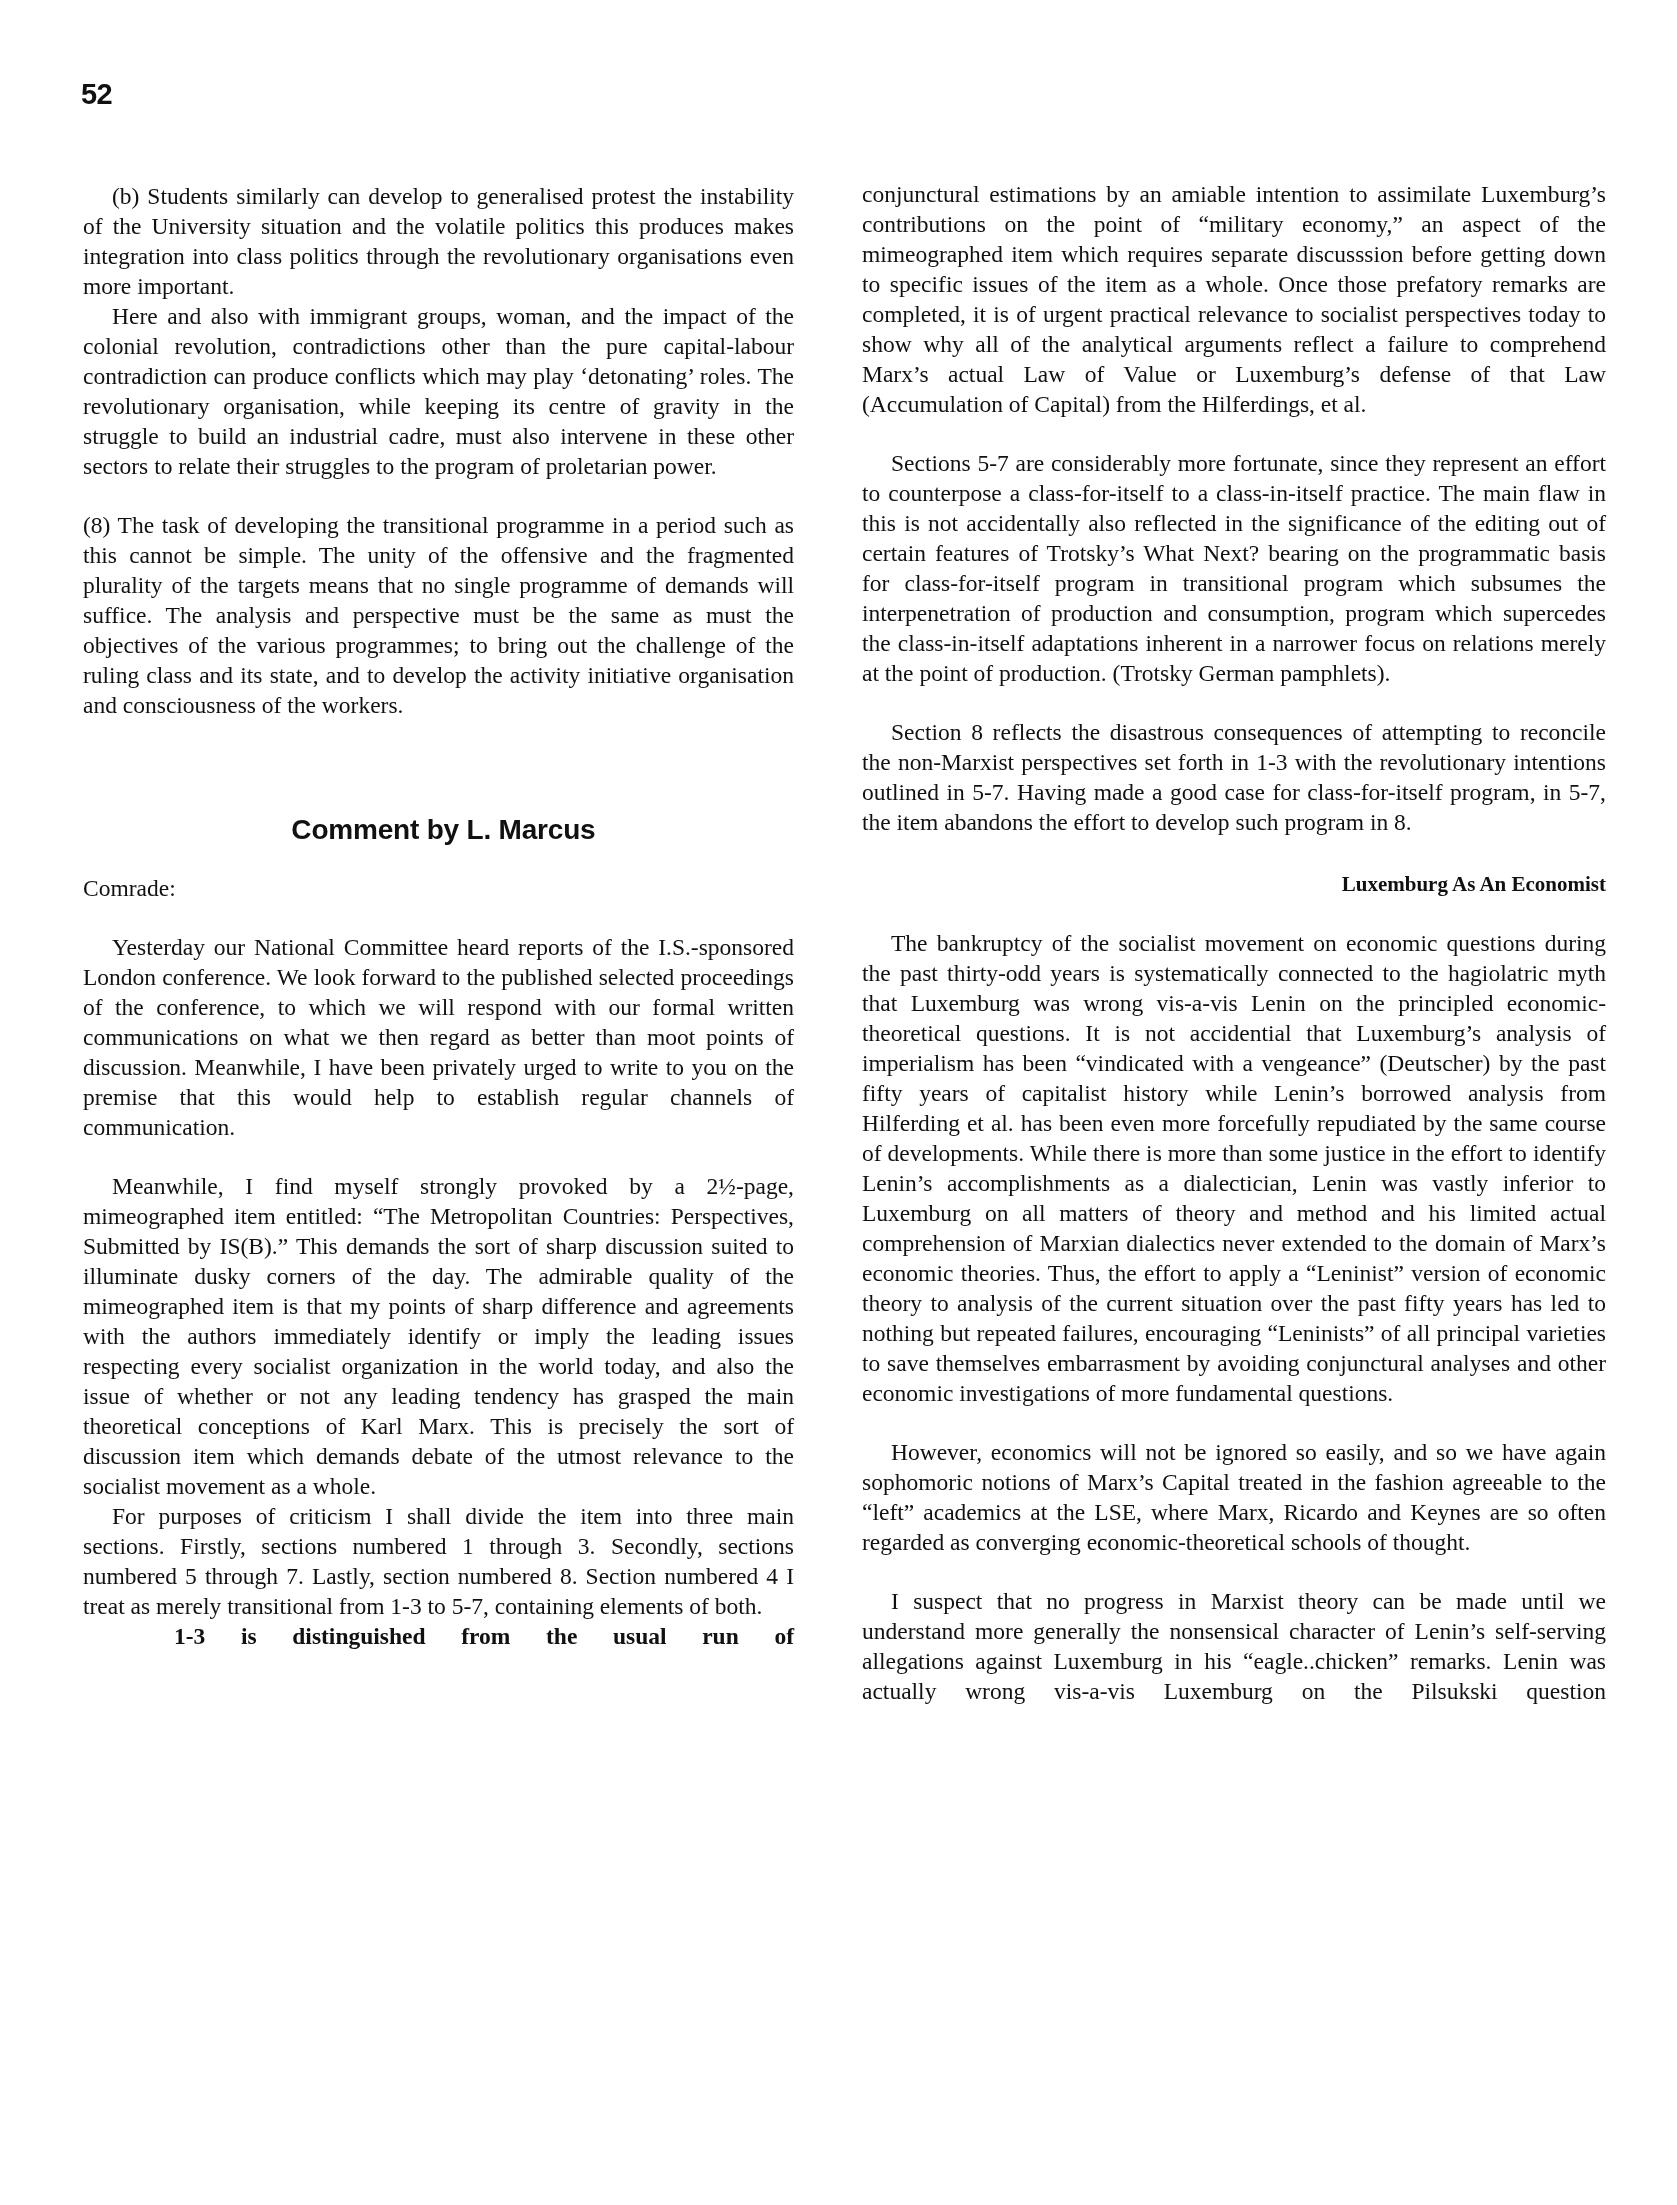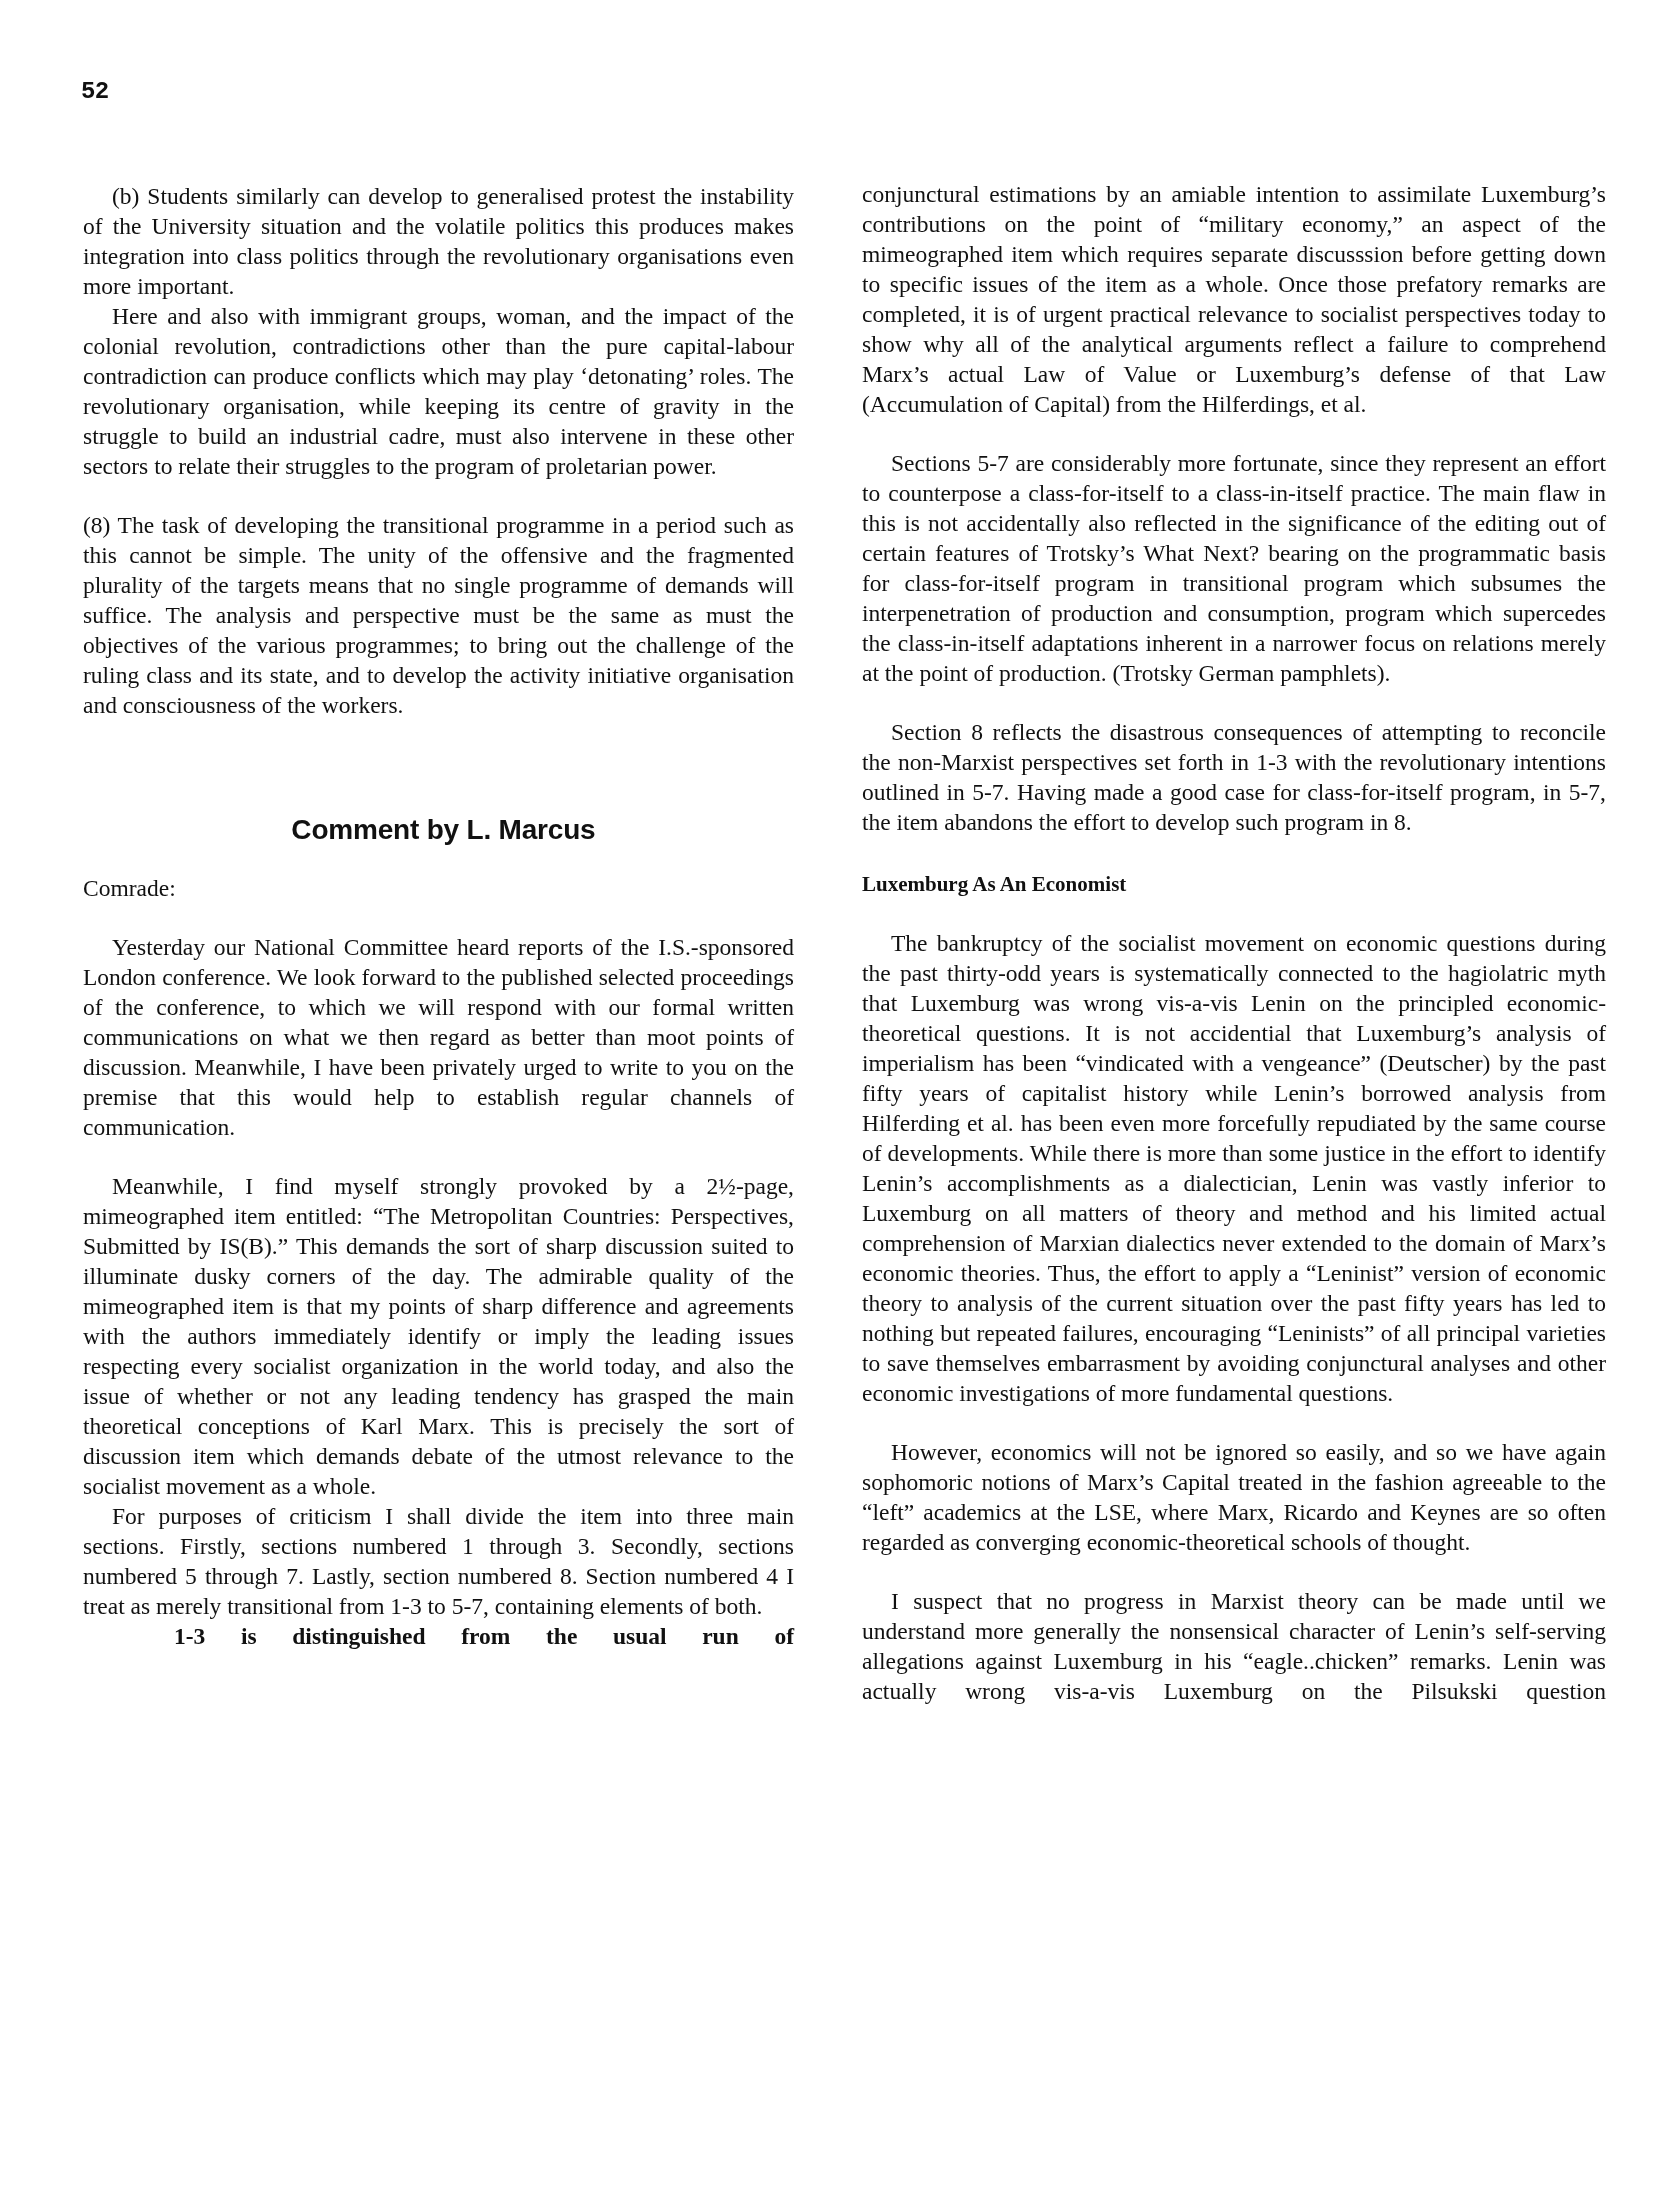--- a/index.html
+++ b/index.html
@@ -3,42 +3,42 @@
 <meta charset="utf-8">
 <style>
   html, body { margin: 0; padding: 0; background: #ffffff; }
   body {
     width: 1678px; height: 2205px; position: relative; overflow: hidden;
     font-family: "Liberation Serif", "DejaVu Serif", serif;
     color: #111111;
   }
   .page-number {
     position: absolute; left: 81px; top: 78px;
-    font-family: Liberation Mono, monospace; font-weight: bold;
-    font-size: 24px; letter-spacing: -0.7px;
+    font-family: Liberation Sans, sans-serif; font-weight: bold;
+    font-size: 29px; letter-spacing: -0.7px;
   }
   .col {
     position: absolute; top: 181px;
     font-size: 23.5px; line-height: 30px;
     text-align: justify; hyphens: none;
   }
   .col.left  { left: 83px;  width: 711px; }
   .col.right { left: 862px; width: 744px; top: 179px; }
   .col p { margin: 0; }
   .indent { text-indent: 29px; }
   .gap { margin-top: 29px !important; }
   .comment-heading {
     text-align: center; font-family: "Liberation Sans", sans-serif;
     font-weight: bold; font-size: 28px; letter-spacing: -0.2px;
     margin: 95px 0 0 0 !important; padding-left: 9.8px;
   }
   .salutation { margin-top: 28px !important; }
   .section-heading {
     font-weight: bold; font-size: 21px; margin-top: 32px !important;
-    text-align: left;
+    text-align: right;
   }
   .last-indent { text-indent: 91px; font-weight: bold; }
 </style>
 </head>
 <body>
 
 <div class="page-number">52</div>
 
 <div class="col left">
   <p class="indent">(b) Students similarly can develop to generalised protest the instability of the University situation and the volatile politics this produces makes integration into class politics through the revolutionary organisations even more important.</p>

